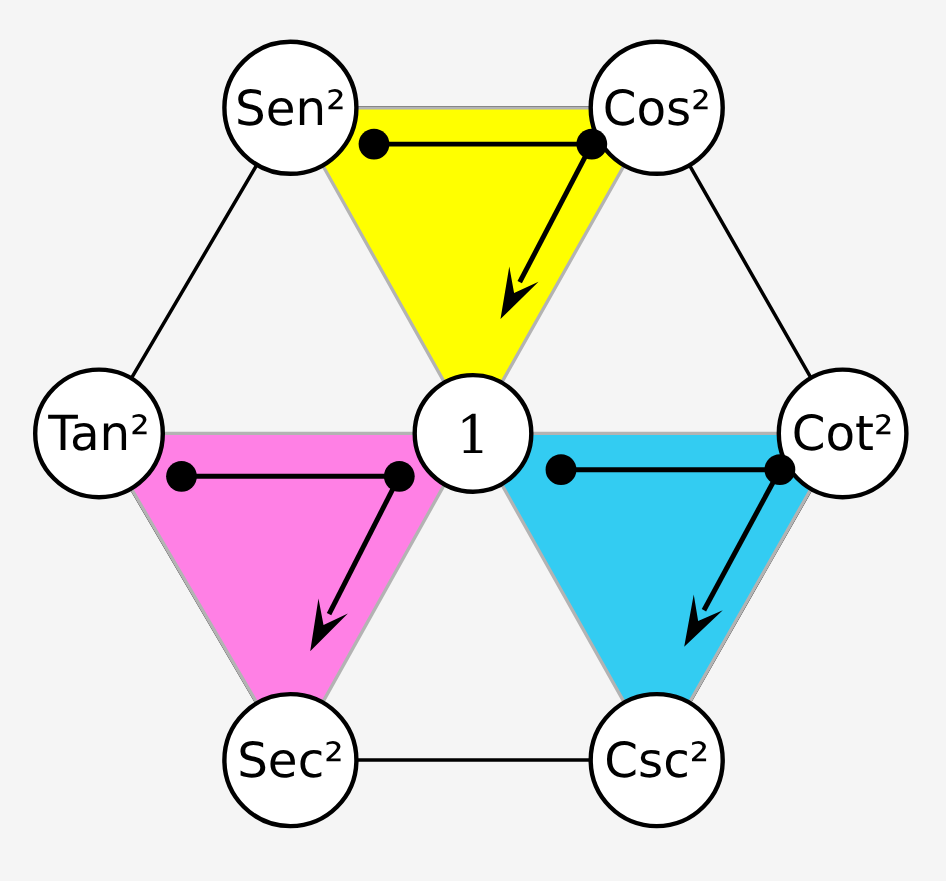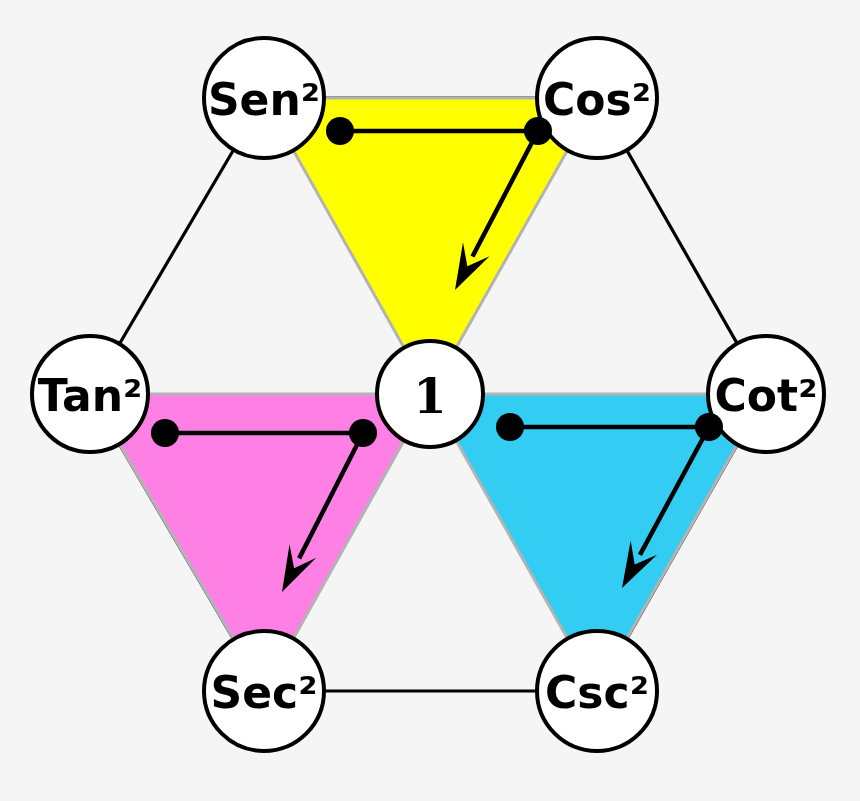--- a/index.html
+++ b/index.html
@@ -8,21 +8,20 @@
     padding: 0;
     background: #ffffff;
   }
   #stage {
     position: relative;
     width: 860px;
     height: 801px;
     background: #f5f5f5;
     font-family: "DejaVu Sans", "Liberation Sans", sans-serif;
     overflow: hidden;
-    font-weight: bold;
   }
   #diagram {
     position: absolute;
     left: 0;
     top: 0;
     width: 860px;
     height: 801px;
     display: block;
   }
   .node-label {

